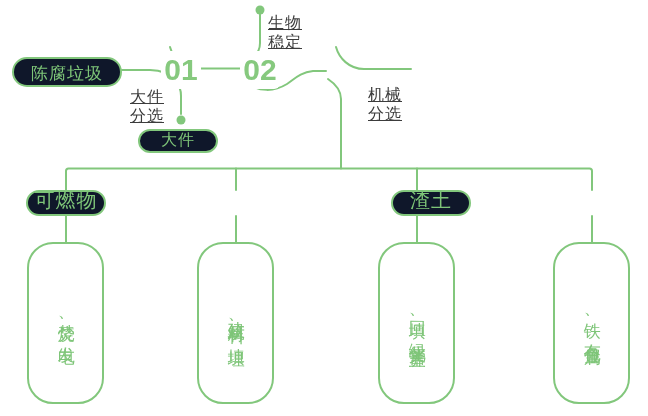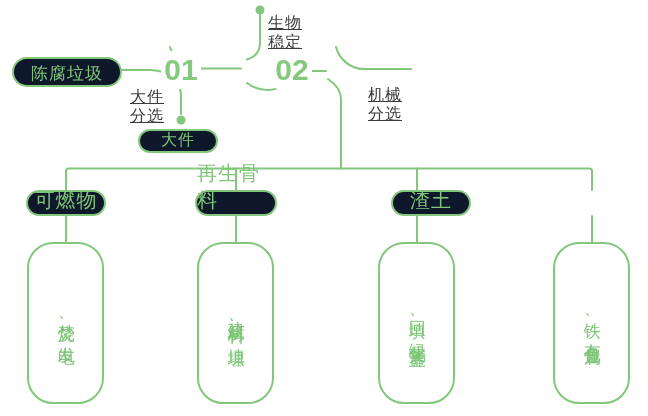--- a/index.html
+++ b/index.html
@@ -20,21 +20,21 @@
   .cat-1{left:26px;width:80px;}
   .cat-2{left:195px;width:82px;}
   .cat-3{left:391px;width:80px;}
   .cat-4{left:551px;width:82px;}
   .stepnum{
     width:40px;height:38px;top:51px;z-index:2;text-align:center;
     font-size:30px;line-height:38px;font-weight:700;color:#86C97E;
     background:#ffffff;border-radius:6px;
   }
   .num-1{left:161px;}
-  .num-2{left:240px;margin-left:32px;}
+  .num-2{left:240px;}
   .num-3{left:320px;}
   .steplabel{
     color:#3C3C3C;font-size:16px;line-height:19px;white-space:pre-line;
     z-index:2;letter-spacing:1px;text-decoration:underline;
   }
   .lbl-bio{left:268px;top:13px;}
   .lbl-bulky{left:130px;top:87px;}
   .lbl-mech{left:368px;top:85px;}
   .outbox{
     top:242px;width:77px;height:162px;border:2px solid #82C77C;border-radius:26px;
@@ -98,23 +98,20 @@
   <div class="abs steplabel lbl-mech">机械
 分选</div>
 
   <div class="abs pill bulky-pill">
     <span>大件</span>
   </div>
 
   <div class="abs pill cat-pill cat-1">
     <span>可燃物</span>
   </div>
-  <div class="abs pill cat-pill cat-2">
-    <span>再生骨料</span>
-  </div>
   <div class="abs pill cat-pill cat-3">
     <span>渣土</span>
   </div>
 
   <div class="abs outbox box-1">
     <span class="vtext">焚烧、发电</span>
   </div>
   <div class="abs outbox box-2">
     <span class="vtext">建筑材料、填埋</span>
   </div>

